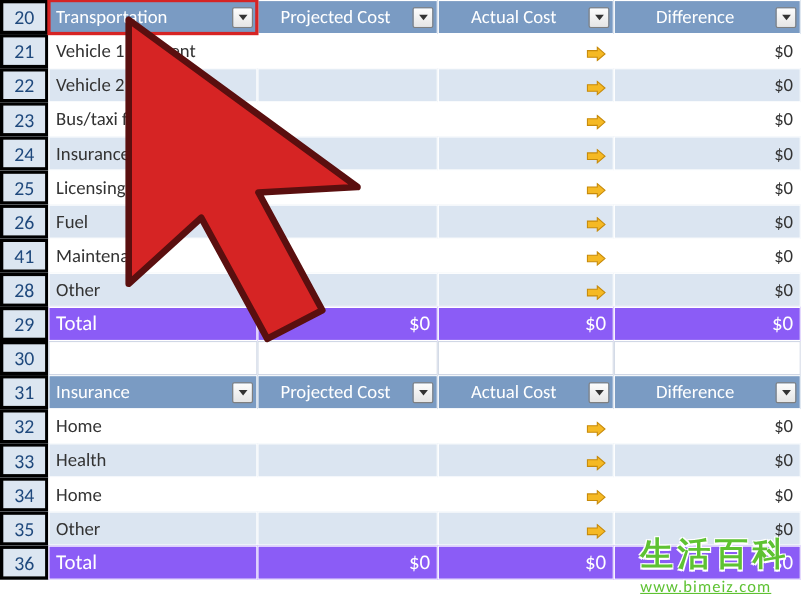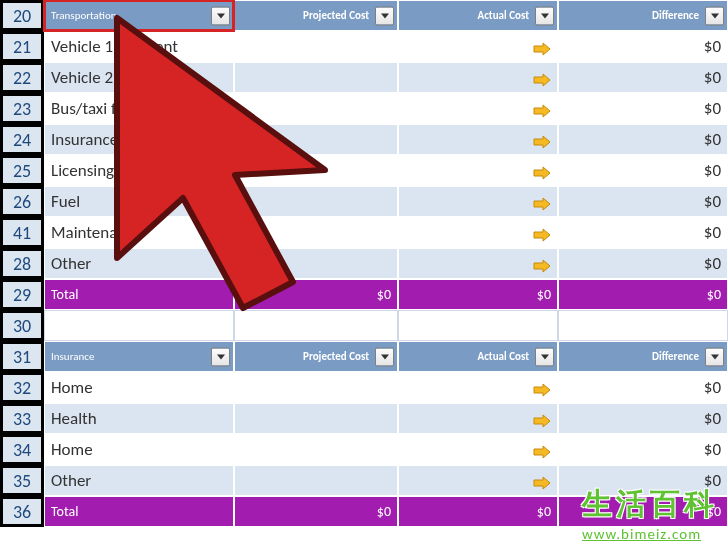--- a/index.html
+++ b/index.html
@@ -36,28 +36,27 @@
       border: 1px solid #fff;
       height: 31px;
       display: flex;
       align-items: center;
       padding: 0 6px;
       position: relative;
     }
     .header-cell {
       background: #7a9bc3;
       color: #fff;
-      font-size: 11px;
+      font-size: 17px;
       justify-content: flex-start;
       position: relative;
     }
     .header-cell.right {
-      justify-content: flex-end;
+      justify-content: center;
       padding-right: 28px;
-      font-weight: bold;
     }
     .header-cell.selected {
       outline: 3px solid #d62424;
       outline-offset: -2px;
       z-index: 2;
     }
     .filter-btn {
       position: absolute;
       right: 3px;
       top: 50%;
@@ -85,23 +84,23 @@
       color: #333;
       font-size: 17px;
     }
     .data-cell.banded {
       background: #dbe5f1;
     }
     .data-cell.right {
       justify-content: flex-end;
     }
     .total-row {
-      background: #a21caf;
+      background: #8b5cf6;
       color: #fff;
-      font-size: 14px;
+      font-size: 19px;
     }
     .total-row.right {
       justify-content: flex-end;
     }
     .empty-cell {
       background: #fff;
       border: 1px solid #d0d7e5;
     }
     .arrow-icon {
       display: inline-block;

